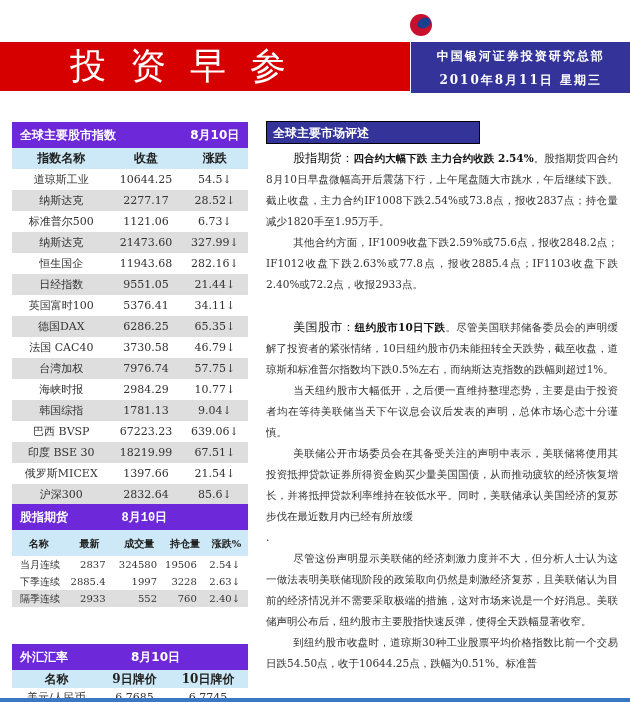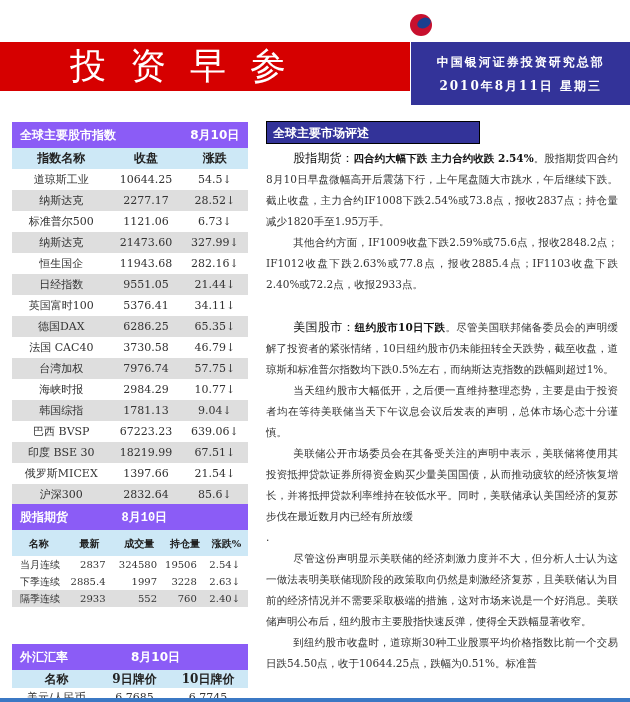--- a/index.html
+++ b/index.html
@@ -8,27 +8,27 @@
   .logo { position:absolute; left:410px; top:14px; display:flex; align-items:center; }
   .logo-mark { width:22px; height:22px; border-radius:50%; background:#c8102e; position:relative; overflow:hidden; margin-right:4px; }
   .logo-mark::after { content:""; position:absolute; left:7px; top:4px; width:14px; height:10px; border-radius:50%; background:#1b3f8f; transform:rotate(-25deg); }
   .logo-text { display:flex; flex-direction:column; }
   .logo-cn { font-family:"DejaVu Sans", sans-serif; font-weight:bold; font-size:15px; color:#1a1a1a; letter-spacing:0.5px; line-height:16px; }
   .logo-en { font-family:"Liberation Sans", sans-serif; font-size:5px; color:#333; letter-spacing:0.2px; line-height:7px; }
 
   .banner { position:absolute; top:42px; left:0; width:630px; height:63px; display:flex; }
   .banner-red { width:411px; height:49px; background:#d60000; display:flex; align-items:flex-start; padding-left:70px; box-sizing:border-box; }
   .banner-title { color:#fff; font-family:"DejaVu Serif", serif; font-size:36px; letter-spacing:24px; font-weight:normal; }
-  .banner-blue { width:219px; height:63px; background:#333399; display:flex; flex-direction:column; justify-content:center; align-items:center; border-left:1px solid #fff; }
+  .banner-blue { width:219px; height:51px; background:#333399; display:flex; flex-direction:column; justify-content:center; align-items:center; border-left:1px solid #fff; }
   .banner-blue div { color:#fff; font-family:"DejaVu Serif", serif; font-weight:bold; font-size:12px; line-height:24px; letter-spacing:2px; }
 
   
   .tbl { position:absolute; left:12px; width:236px; border-collapse:collapse; font-size:11px; }
   .tbl td { padding:0; height:21px; text-align:center; font-family:"DejaVu Serif", serif; color:#333; }
-  .tbl .title-row td { background:#8b5cf6; color:#fff; font-weight:bold; font-size:12px; height:26px; font-family:"DejaVu Sans", sans-serif; }
+  .tbl .title-row td { background:#6d28d9; color:#fff; font-weight:bold; font-size:12px; height:26px; font-family:"DejaVu Sans", sans-serif; }
   .tbl .head-row td { background:#cde8f6; font-weight:bold; color:#222; font-size:12px; }
   .tbl .alt td { background:#dedede; }
   .tbl td.l { text-align:left; padding-left:8px; }
   .tbl td.r { text-align:right; padding-right:8px; }
 
   .t1 { top:122px; }
   .t2 { top:504px; }
   .t2 td { height:17px; font-size:10px; }
   .t2 .title-row td { height:26px;font-family:Liberation Mono, monospace; }
   .t2 .head-row td { height:26px; font-size:10px; line-height:11px; }

